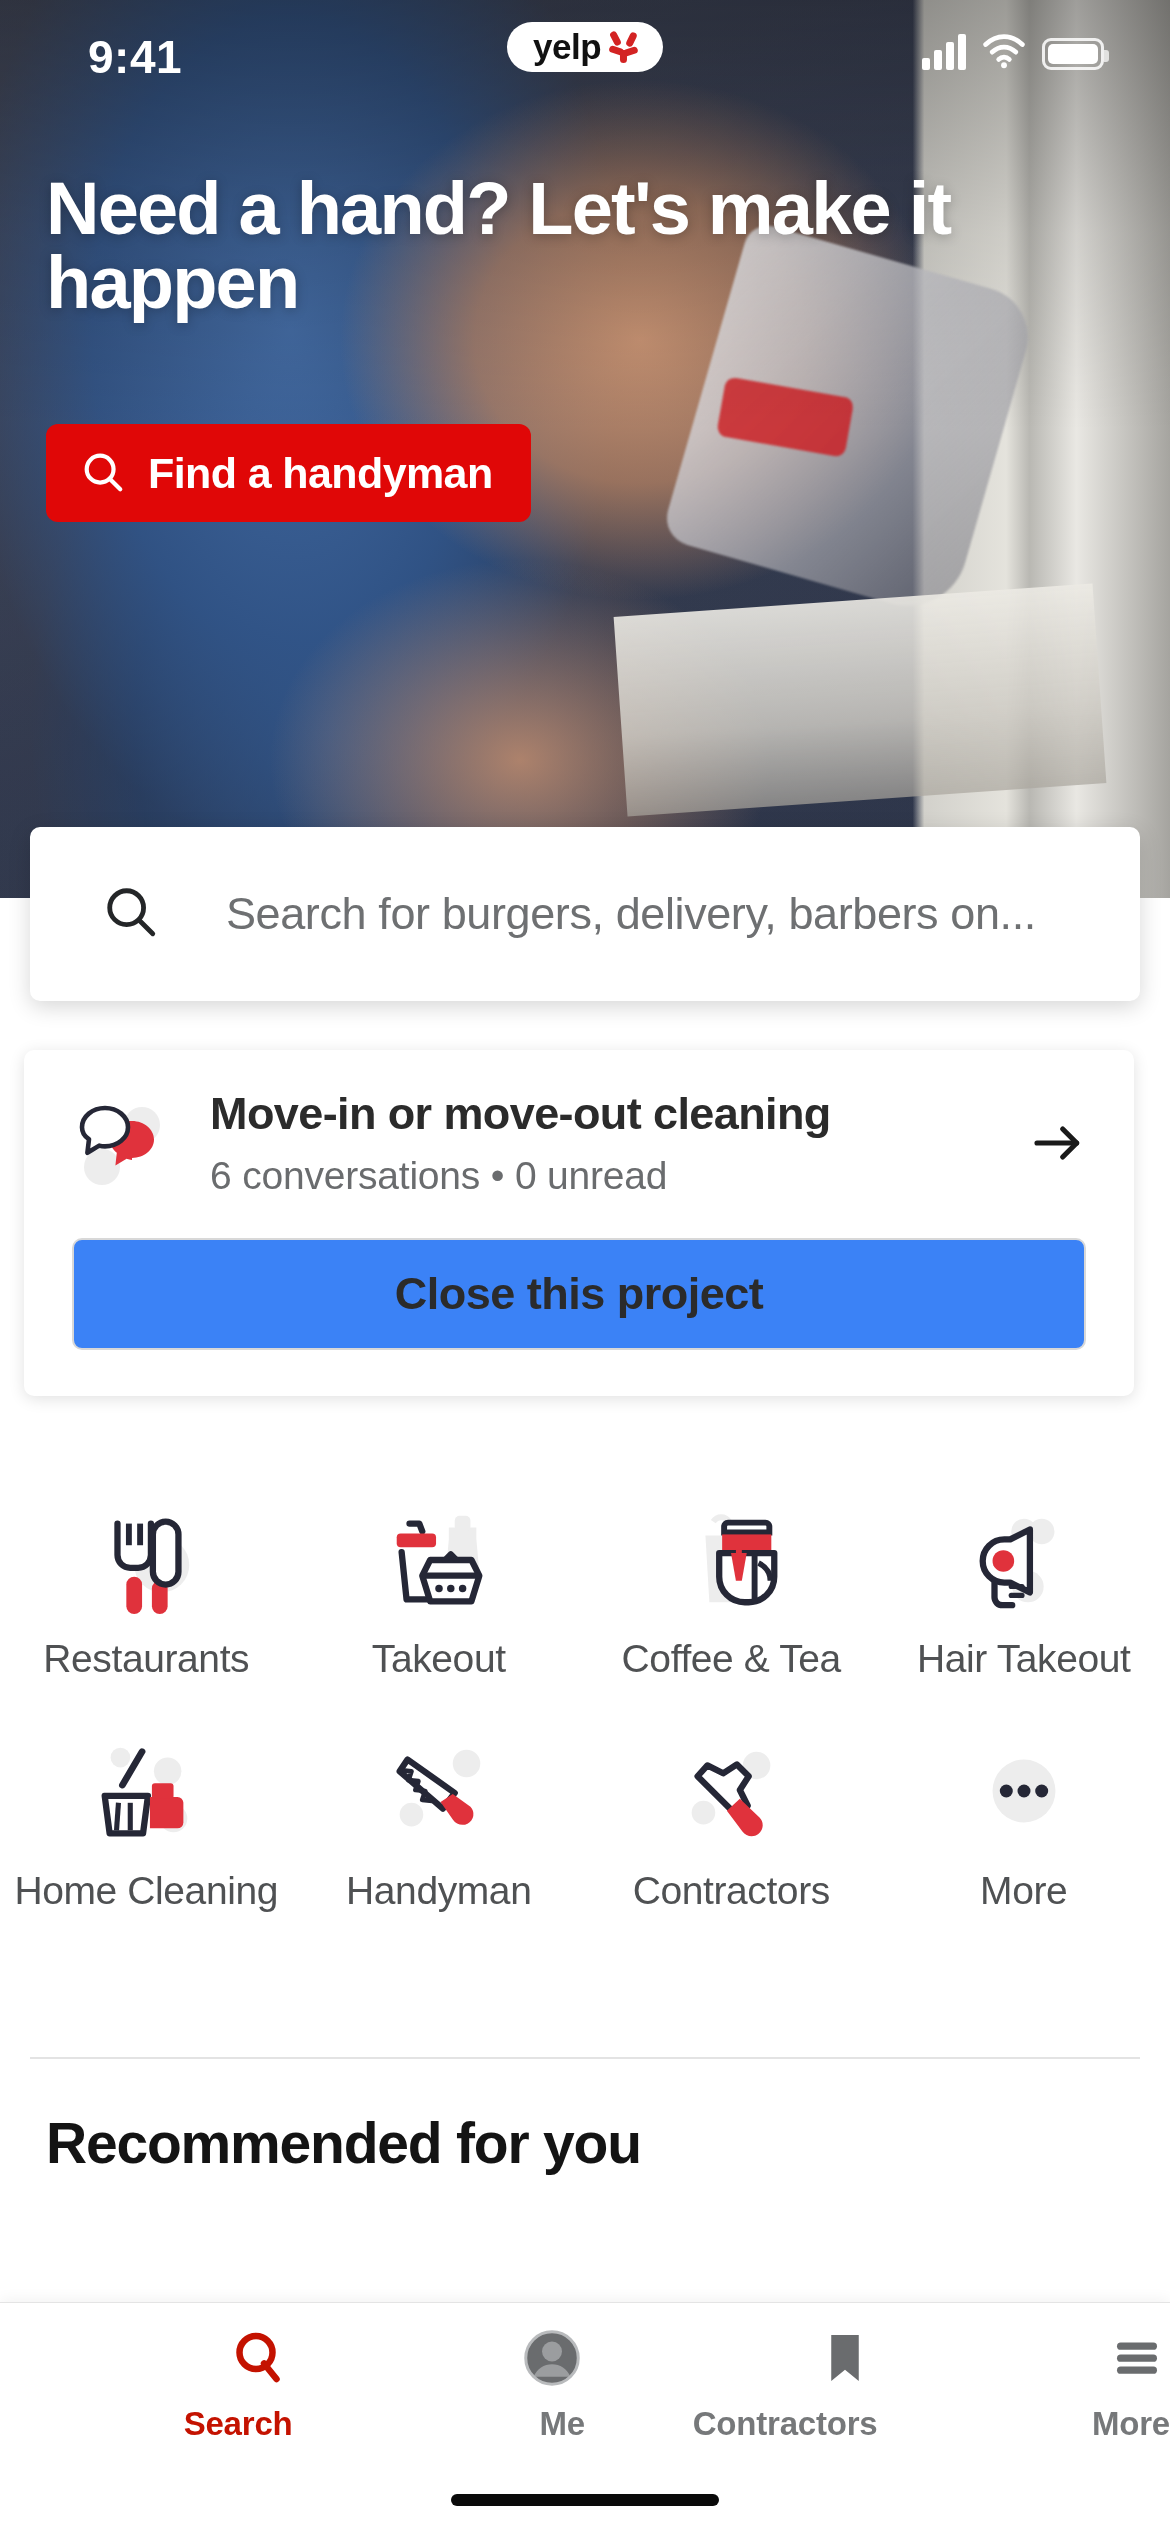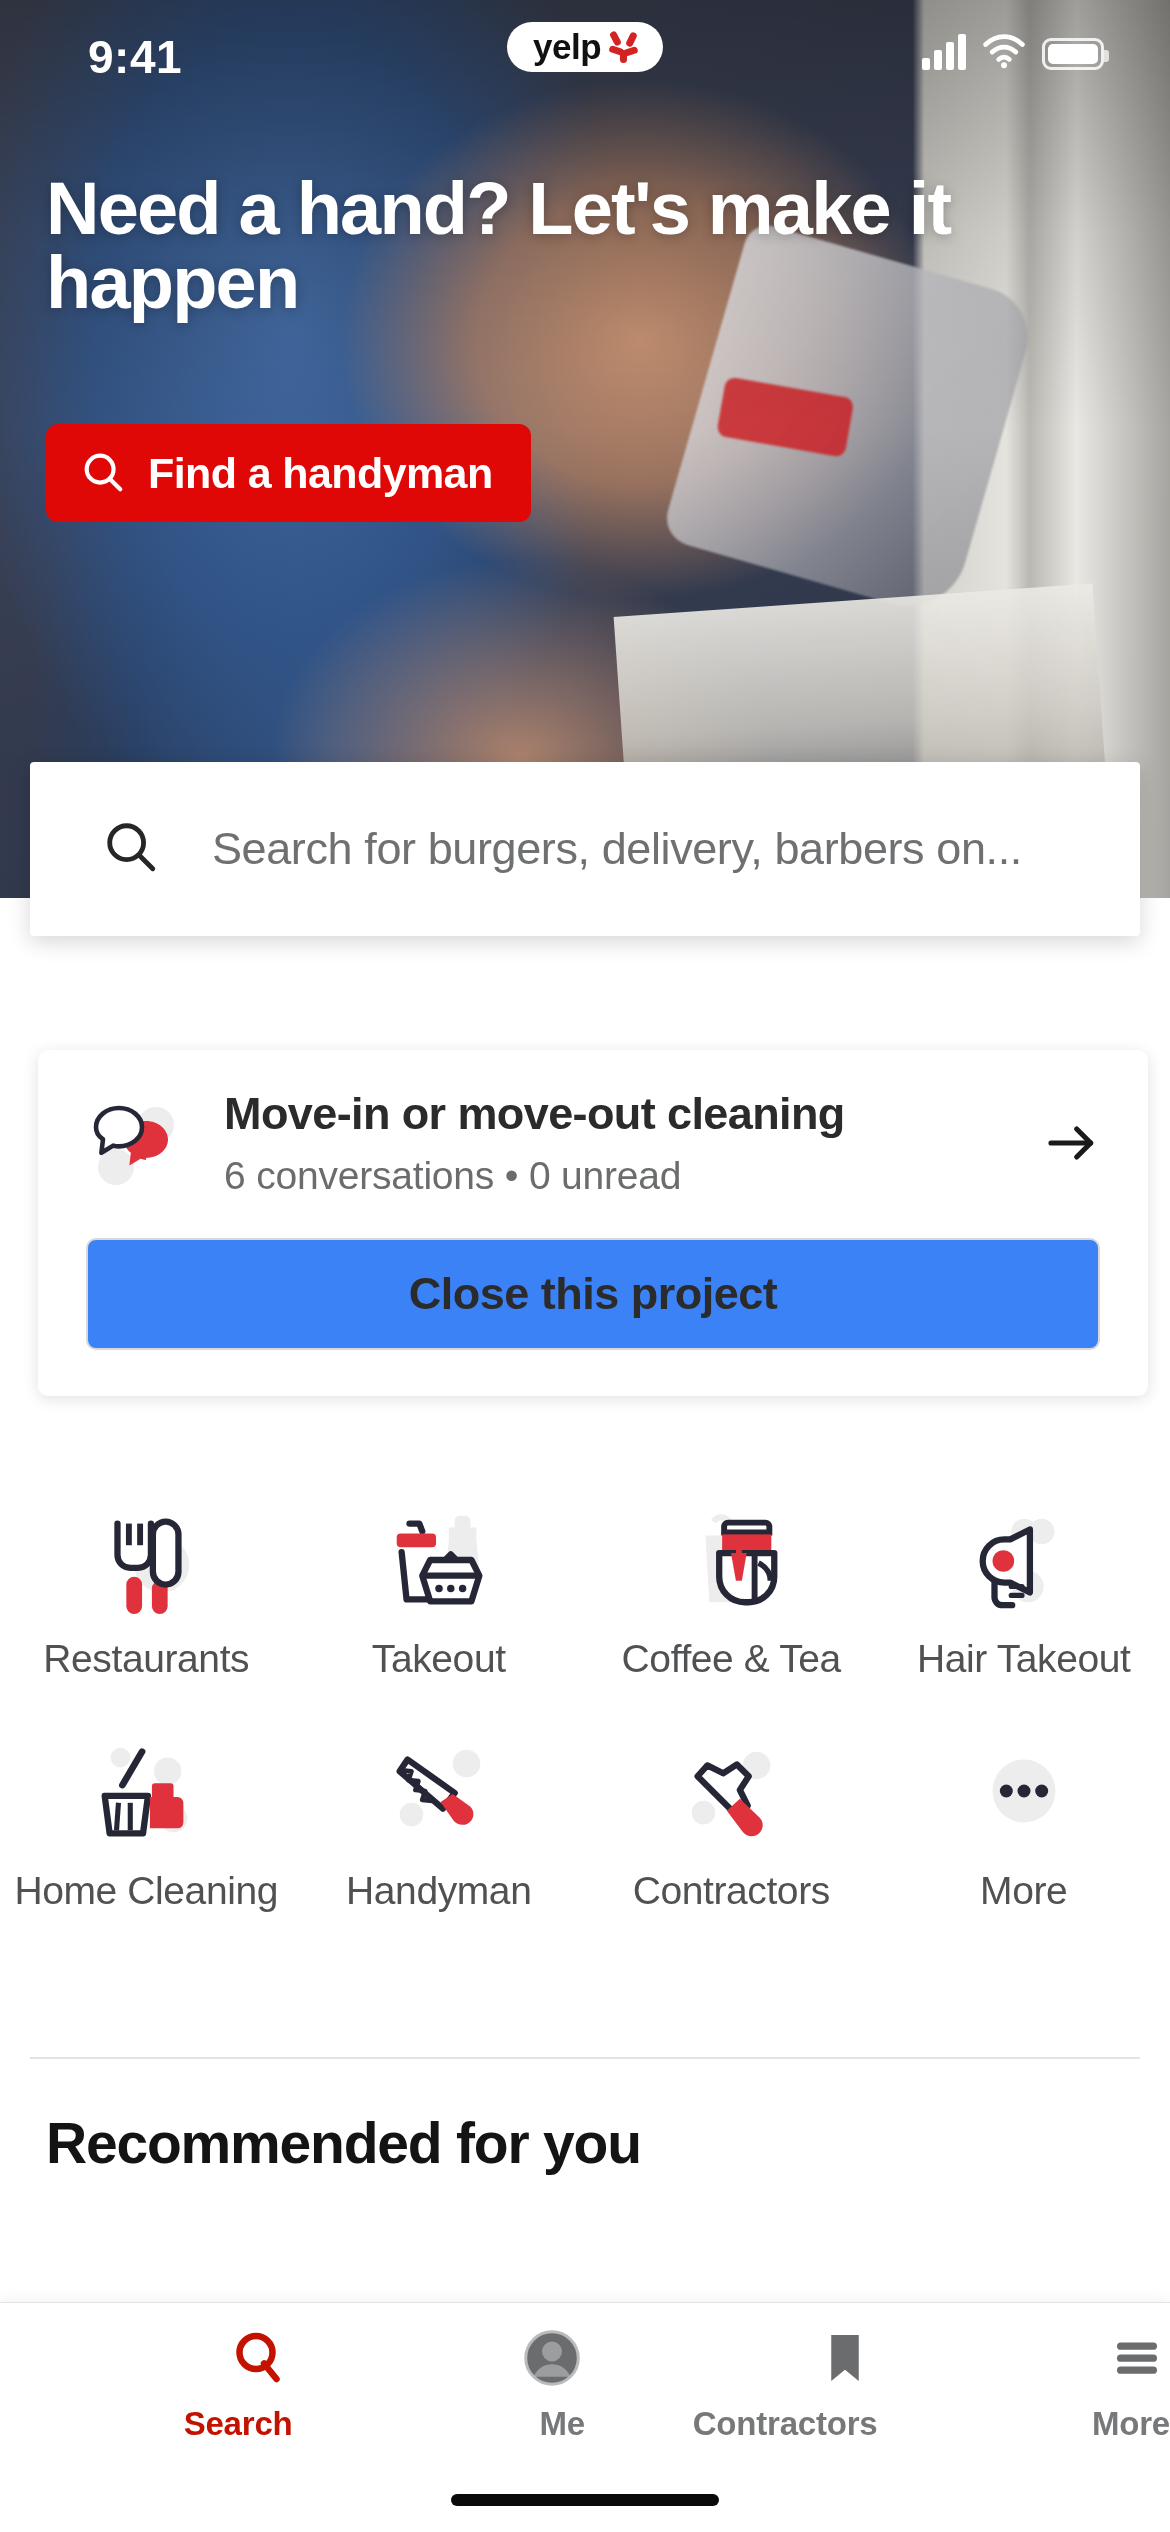--- a/index.html
+++ b/index.html
@@ -106,32 +106,32 @@
   .hero-cta {
     position:absolute; left:46px; top:424px; z-index:20;
     height:98px; background:#e00707; border-radius:12px;
     display:inline-flex; align-items:center; gap:22px;
     padding:0 38px 0 34px; border:none; cursor:pointer;
   }
   .hero-cta-label { font-size:43px; font-weight:800; color:#ffffff; letter-spacing:-0.6px; }
 
   
   .search-card {
-    position:absolute; left:30px; top:762px; width:1110px; height:174px; z-index:25;
-    background:#ffffff; border-radius:4px;
+    position:absolute; left:30px; top:827px; width:1110px; height:174px; z-index:25;
+    background:#ffffff; border-radius:10px;
     box-shadow:0 6px 22px rgba(0,0,0,0.16);
-    display:flex; align-items:center; padding:0 48px 0 72px; gap:52px;
+    display:flex; align-items:center; padding:0 48px 0 72px; gap:66px;
   }
   .search-placeholder {
     font-size:45px; color:#6e7072; letter-spacing:-0.4px; white-space:nowrap; overflow:hidden;
   }
 
   
   .project-card {
-    position:absolute; left:38px; top:1050px; width:1110px; z-index:15;
+    position:absolute; left:24px; top:1050px; width:1110px; z-index:15;
     background:#ffffff; border-radius:10px;
     box-shadow:0 3px 16px rgba(0,0,0,0.12);
     padding:38px 48px 46px 48px;
   }
   .project-head { display:flex; align-items:center; gap:34px; }
   .chat-icon { position:relative; width:104px; height:104px; flex:0 0 104px; }
   .project-texts { flex:1; min-width:0; }
   .project-title {
     font-size:45px; font-weight:800; color:#2b2b2b; letter-spacing:-0.6px; line-height:1.15;
   }

